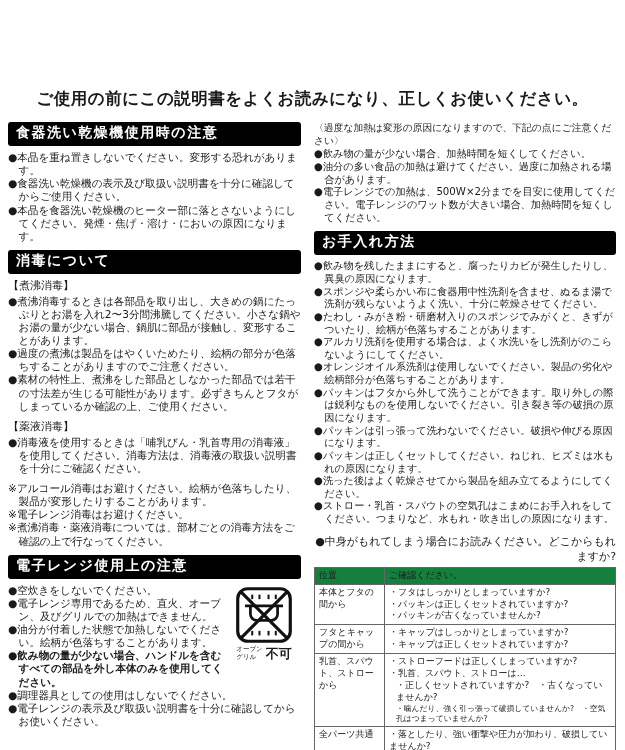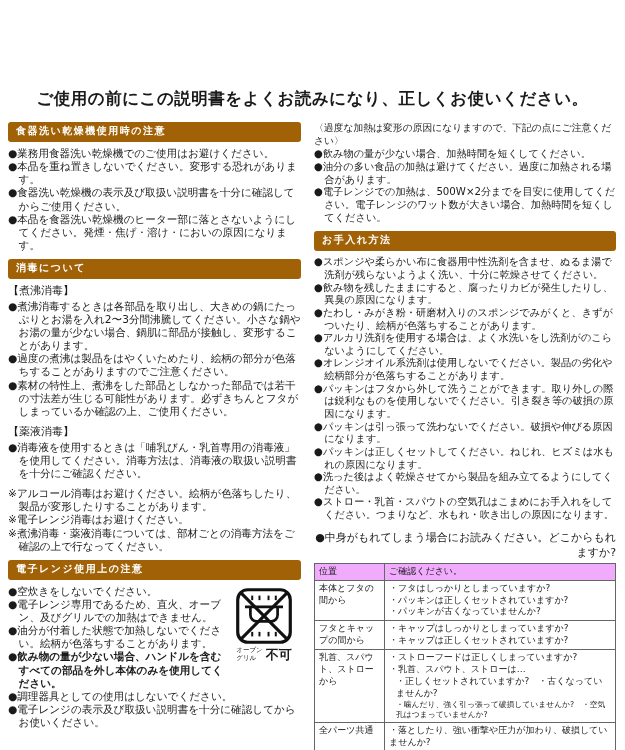--- a/index.html
+++ b/index.html
@@ -12,22 +12,22 @@
   .page { width:625px; height:538px; box-sizing:border-box; padding:88px 8px 0 8px; }
   .intro {
     margin:0 0 12px 0; text-align:center;
     font-size:16.5px; font-weight:bold; letter-spacing:0.5px;
   }
   .columns { display:flex; gap:13px; }
   .col-left  { width:293px; flex:none; }
   .col-right { width:302px; flex:none; }
 
   .bar {
-    background:#a16207; color:#ffffff; font-weight:bold;
-    font-size:10px; letter-spacing:1.5px;
+    background:#000000; color:#ffffff; font-weight:bold;
+    font-size:14px; letter-spacing:1.5px;
     padding:2px 8px 4px 8px; border-radius:3px;
     margin:0 0 5px 0;
   }
   .bar + * { margin-top:2px; }
 
   .blist { margin:0 0 7px 0; padding:0; }
   .hang { padding-left:1em; text-indent:-1em; }
   .col-left  .txt { font-size:10.6px; line-height:1.24; }
   .col-right .txt { font-size:10.2px; line-height:1.24; }
   .lbl { font-size:11px; line-height:1.35; margin:2px 0 1px 0; }
@@ -42,40 +42,39 @@
   .mw-cap { display:flex; align-items:center; justify-content:center; gap:3px; margin-top:1px; }
   .mw-cap-sm { font-size:6.5px; line-height:1.2; text-align:left; }
   .mw-cap-na { font-size:13px; font-weight:bold; }
 
   .leak-heading { font-size:11px; font-weight:normal; margin:8px 0 3px 0;text-align:right; }
   table.leak { width:100%; border-collapse:collapse; table-layout:fixed; }
   table.leak th, table.leak td {
     border:1px solid #666; vertical-align:top;
     padding:2px 4px; font-size:9px; line-height:1.32; text-align:left;
   }
-  table.leak th { background:#f0abfc; font-weight:normal; }
+  table.leak th { background:#15803d; font-weight:normal; }
   col.c-loc { width:70px; }
   .check { font-size:9px; line-height:1.32; }
   .check.sub  { padding-left:7px; }
   .check.sub2 { padding-left:7px; font-size:7.8px; }
 </style>
 </head>
 <body>
 
 <div class="page">
 
   <h1 class="intro">ご使用の前にこの説明書をよくお読みになり、正しくお使いください。</h1>
 
   <div class="columns">
 
     <div class="col-left">
 
       <div class="bar">食器洗い乾燥機使用時の注意</div>
       <div class="blist">
-        <div class="txt hang">●業務用食器洗い乾燥機でのご使用はお避けください。</div>
         <div class="txt hang">●本品を重ね置きしないでください。変形する恐れがあります。</div>
         <div class="txt hang">●食器洗い乾燥機の表示及び取扱い説明書を十分に確認してからご使用ください。</div>
         <div class="txt hang">●本品を食器洗い乾燥機のヒーター部に落とさないようにしてください。発煙・焦げ・溶け・においの原因になります。</div>
       </div>
 
       <div class="bar">消毒について</div>
       <div class="lbl">【煮沸消毒】</div>
       <div class="blist">
         <div class="txt hang">●煮沸消毒するときは各部品を取り出し、大きめの鍋にたっぷりとお湯を入れ2〜3分間沸騰してください。小さな鍋やお湯の量が少ない場合、鍋肌に部品が接触し、変形することがあります。</div>
         <div class="txt hang">●過度の煮沸は製品をはやくいためたり、絵柄の部分が色落ちすることがありますのでご注意ください。</div>
@@ -137,22 +136,22 @@
 
       <div class="angle-note">〈過度な加熱は変形の原因になりますので、下記の点にご注意ください〉</div>
       <div class="blist">
         <div class="txt hang">●飲み物の量が少ない場合、加熱時間を短くしてください。</div>
         <div class="txt hang">●油分の多い食品の加熱は避けてください。過度に加熱される場合があります。</div>
         <div class="txt hang">●電子レンジでの加熱は、500W×2分までを目安に使用してください。電子レンジのワット数が大きい場合、加熱時間を短くしてください。</div>
       </div>
 
       <div class="bar">お手入れ方法</div>
       <div class="blist">
+        <div class="txt hang">●飲み物を残したままにすると、腐ったりカビが発生したりし、異臭の原因になります。</div>
         <div class="txt hang">●スポンジや柔らかい布に食器用中性洗剤を含ませ、ぬるま湯で洗剤が残らないようよく洗い、十分に乾燥させてください。</div>
-        <div class="txt hang">●飲み物を残したままにすると、腐ったりカビが発生したりし、異臭の原因になります。</div>
         <div class="txt hang">●たわし・みがき粉・研磨材入りのスポンジでみがくと、きずがついたり、絵柄が色落ちすることがあります。</div>
         <div class="txt hang">●アルカリ洗剤を使用する場合は、よく水洗いをし洗剤がのこらないようにしてください。</div>
         <div class="txt hang">●オレンジオイル系洗剤は使用しないでください。製品の劣化や絵柄部分が色落ちすることがあります。</div>
         <div class="txt hang">●パッキンはフタから外して洗うことができます。取り外しの際は鋭利なものを使用しないでください。引き裂き等の破損の原因になります。</div>
         <div class="txt hang">●パッキンは引っ張って洗わないでください。破損や伸びる原因になります。</div>
         <div class="txt hang">●パッキンは正しくセットしてください。ねじれ、ヒズミは水もれの原因になります。</div>
         <div class="txt hang">●洗った後はよく乾燥させてから製品を組み立てるようにしてください。</div>
         <div class="txt hang">●ストロー・乳首・スパウトの空気孔はこまめにお手入れをしてください。つまりなど、水もれ・吹き出しの原因になります。</div>
       </div>
 

